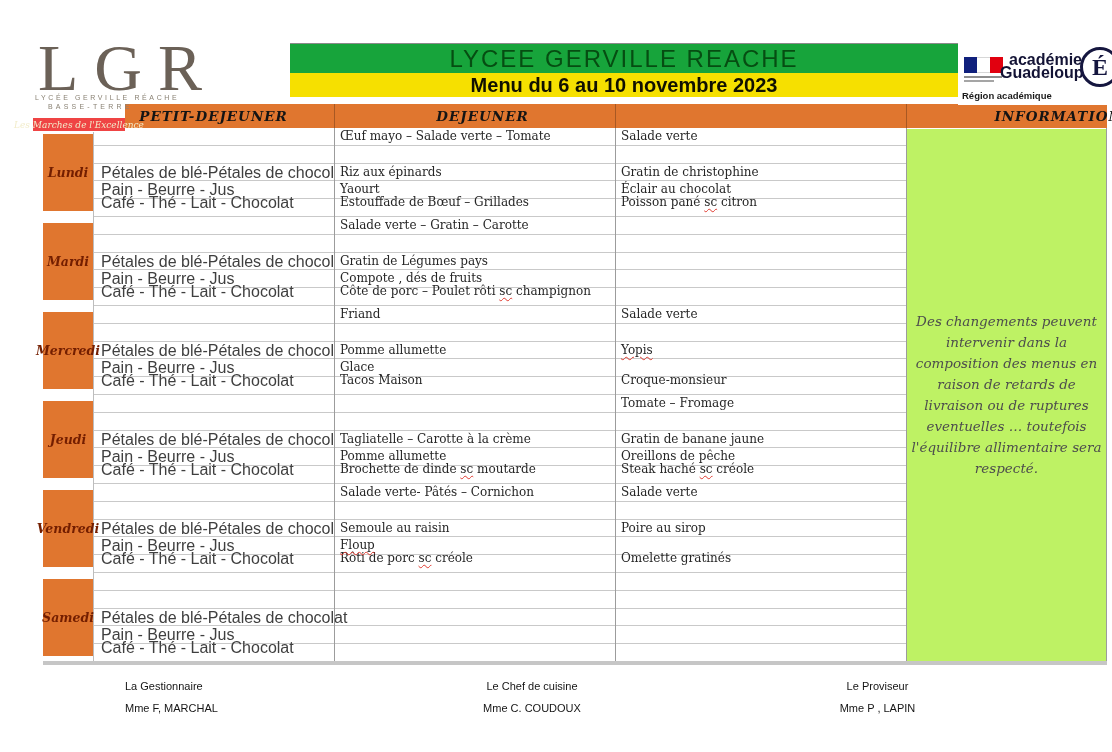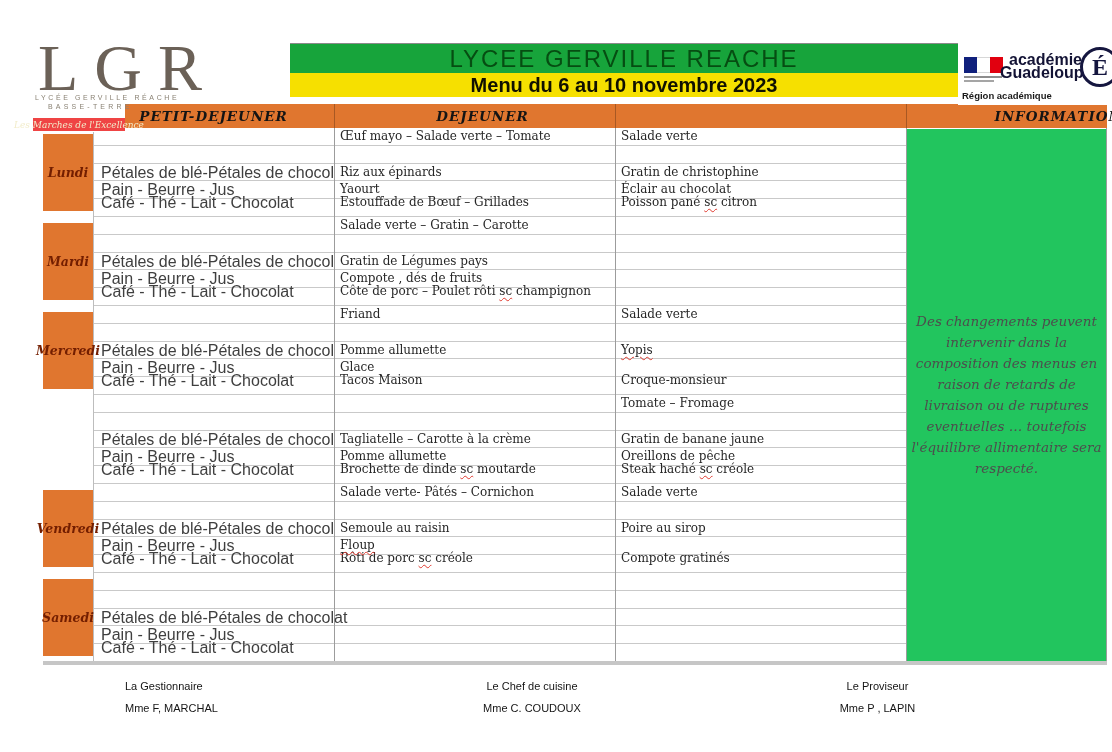--- a/index.html
+++ b/index.html
@@ -68,21 +68,21 @@
   .cell.dej{left:334px;width:281px;}
   .cell.din{left:615px;width:291px;}
   .ln{position:absolute;left:0;height:17.8px;line-height:17.8px;white-space:nowrap;}
   .sans{font-size:16px;color:#3f3f3f;left:8px;}
   .serif{font-family:"DejaVu Serif",serif;font-size:12px;color:#262626;left:6px;}
   .r0{top:0px;}.r1{top:17.8px;margin-top:48px;}.r2{top:35.6px;}.r3{top:53.4px;}
   .sq{text-decoration:underline;text-decoration-style:wavy;text-decoration-color:#e03a2f;
       text-decoration-thickness:1px;text-underline-offset:2px;}
 
   
-  .info-cell{position:absolute;left:907px;top:129px;width:199px;height:532px;background:#22c55e;
+  .info-cell{position:absolute;left:907px;top:129px;width:199px;height:532px;background:#bef264;
              display:flex;align-items:center;justify-content:center;}
   .info-text{font-family:"DejaVu Serif",serif;font-style:italic;font-size:13.5px;line-height:1.55;
              color:#4d4d4d;text-align:center;width:197px;}
 
   
   .sig{position:absolute;font-size:11px;color:#151515;}
   .sig .role{position:absolute;top:0;left:0;width:100%;}
   .sig .name{position:absolute;top:22px;left:0;width:100%;}
   .sig1{left:125px;top:680px;width:180px;text-align:left;}
   .sig2{left:432px;top:680px;width:200px;text-align:center;}
@@ -207,20 +207,23 @@
     </div>
     <div class="cell din">
       <div class="ln serif r0 sqs">Salade verte</div>
       <div class="ln serif r1 sqs">Croque-monsieur</div>
       <div class="ln serif r2 sqs"><span class="sq">Yopis</span></div>
       <div class="ln serif r3 sqs"></div>
     </div>
   </div>
 
   <div class="day-block" style="top:395px">
+    <div class="day-cell">
+      <span class="day-name">Jeudi</span>
+    </div>
     <div class="cell pd">
       <div class="ln sans r1">Café - Thé - Lait - Chocolat</div>
       <div class="ln sans r2">Pétales de blé-Pétales de chocolat</div>
       <div class="ln sans r3">Pain - Beurre - Jus</div>
     </div>
     <div class="cell dej">
       <div class="ln serif r1 sqs">Brochette de dinde <span class="sq">sc</span> moutarde</div>
       <div class="ln serif r2 sqs">Tagliatelle – Carotte à la crème</div>
       <div class="ln serif r3 sqs">Pomme allumette</div>
     </div>
@@ -242,21 +245,21 @@
       <div class="ln sans r3">Pain - Beurre - Jus</div>
     </div>
     <div class="cell dej">
       <div class="ln serif r0 sqs">Salade verte- Pâtés – Cornichon</div>
       <div class="ln serif r1 sqs">Rôti de porc <span class="sq">sc</span> créole</div>
       <div class="ln serif r2 sqs">Semoule au raisin</div>
       <div class="ln serif r3 sqs"><span class="sq">Floup</span></div>
     </div>
     <div class="cell din">
       <div class="ln serif r0 sqs">Salade verte</div>
-      <div class="ln serif r1 sqs">Compote gratinés</div>
+      <div class="ln serif r1 sqs">Omelette gratinés</div>
       <div class="ln serif r2 sqs">Poire au sirop</div>
       <div class="ln serif r3 sqs"></div>
     </div>
   </div>
 
   <div class="day-block" style="top:573px">
     <div class="day-cell">
       <span class="day-name">Samedi</span>
     </div>
     <div class="cell pd no-clip">

